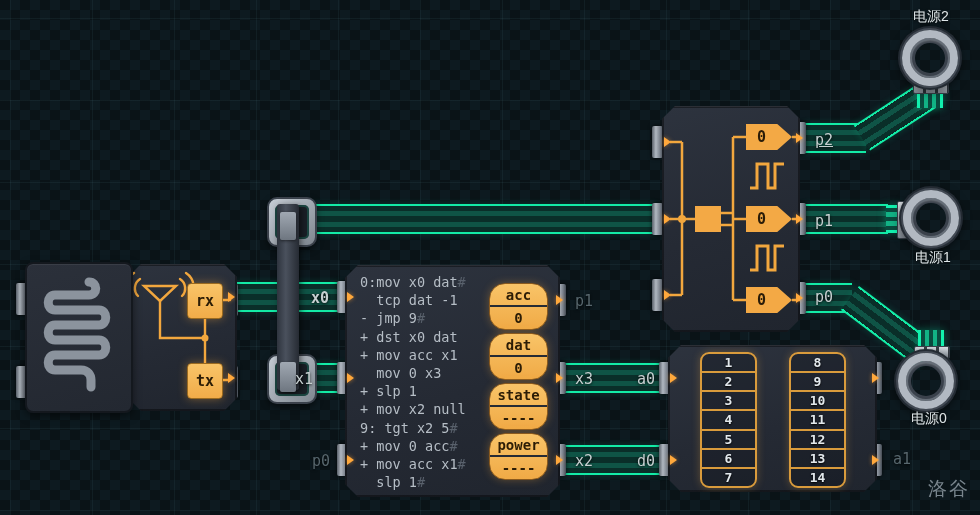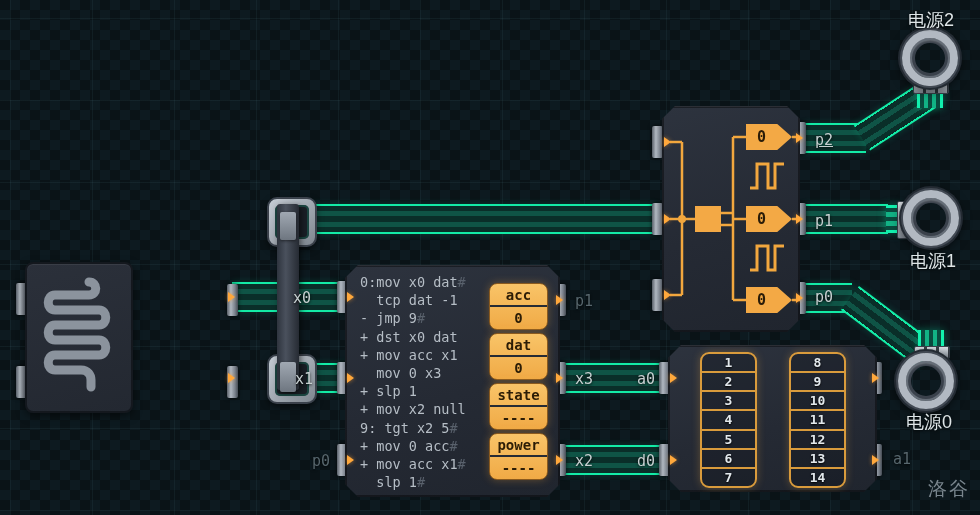--- a/index.html
+++ b/index.html
@@ -81,21 +81,21 @@
     border-left:7px solid #ffa83c;filter:drop-shadow(0 0 2px rgba(255,160,50,.6));
   }
   
   .obox{
     position:absolute;display:flex;align-items:center;justify-content:center;
     background:linear-gradient(to bottom,#f9c468,#f1ac49);
     border:1px solid #9a6a20;border-radius:4px;color:#2c1d06;font-weight:bold;
     font-size:15px;box-shadow:0 0 10px rgba(250,170,60,.4);
   }
   .reg{
-    position:absolute;width:57px;height:45px;border-radius:8px;overflow:hidden;
+    position:absolute;width:57px;height:45px;border-radius:16px;overflow:hidden;
     border:1px solid #8a5a1e;background:linear-gradient(to bottom,#f9c468,#f0aa46);
     box-shadow:0 0 9px rgba(250,170,60,.3);z-index:6;
   }
   .reg .rname{height:21px;border-bottom:2px solid #262b34;display:flex;align-items:center;justify-content:center;
     font-weight:bold;font-size:14px;color:#2c1d06;}
   .reg .rval{height:22px;display:flex;align-items:center;justify-content:center;
     font-weight:bold;font-size:14px;color:#2c1d06;}
   .pent{
     position:absolute;width:46px;height:26px;z-index:6;
     background:#f3a945;display:flex;align-items:center;
@@ -139,21 +139,21 @@
     box-shadow:0 1px 3px rgba(0,0,0,.5);
   }
   
   .nlab{
     position:absolute;z-index:9;font-size:15px;color:#c6cfd0;
     text-shadow:0 1px 3px rgba(0,0,0,.85);text-align:center;width:36px;
   }
   .nlab.dimlab{color:#57666d;}
   .plab{
     position:absolute;z-index:9;font-family:"Liberation Sans",sans-serif;
-    font-size:18px;color:#dfe6e8;text-align:center;text-shadow:0 1px 3px rgba(0,0,0,.85);
+    font-size:14px;color:#dfe6e8;text-align:center;text-shadow:0 1px 3px rgba(0,0,0,.85);
   }
   .wmark{
     position:absolute;z-index:9;font-family:"Liberation Sans",sans-serif;
     font-size:19px;color:#79858d;letter-spacing:2px;
   }
   svg{position:absolute;left:0;top:0;overflow:visible;}
 </style>
 </head>
 <body>
 
@@ -181,20 +181,42 @@
   <div class="plab" style="left:898px;top:249px;width:70px;">电源1</div>
 
   <div class="tabv" style="left:918px;top:330px;width:26px;"></div>
   <div class="clamp" style="left:914px;top:346px;width:34px;height:11px;"></div>
   <div class="ring" style="left:898px;top:353px;"></div>
   <div class="plab" style="left:898px;top:410px;width:62px;">电源0</div>
 
   <div class="pin" style="left:16px;top:283px;"></div>
   <div class="pin" style="left:16px;top:366px;"></div>
 
+  <div class="chip" style="left:128px;top:264px;width:109px;height:147px;">
+    <svg width="109" height="147" viewBox="0 0 109 147">
+      <g stroke="#f2a73e" stroke-width="2.4" fill="none" stroke-linecap="round">
+        <path d="M16,22 L48,22 L32,37 Z"></path>
+        <path d="M32,37 V74 H77"></path>
+        <path d="M77,53 V99"></path>
+        <path d="M10,32 a11,11 0 0 1 2,-17"></path>
+        <path d="M3,35 a17,17 0 0 1 3,-26"></path>
+        <path d="M54,32 a11,11 0 0 0 -2,-17"></path>
+        <path d="M61,35 a17,17 0 0 0 -3,-26"></path>
+        <path d="M93,36 H102"></path>
+        <path d="M93,116 H102"></path>
+      </g>
+      <circle cx="77" cy="74" r="3.5" fill="#f2a73e"></circle>
+    </svg>
+    <div class="obox" style="left:59px;top:19px;width:34px;height:34px;">
+      <span>rx</span>
+    </div>
+    <div class="obox" style="left:59px;top:99px;width:34px;height:34px;">
+      <span>tx</span>
+    </div>
+  </div>
 
   <div class="panel" style="left:25px;top:262px;width:104px;height:147px;">
     <svg width="104" height="147" viewBox="0 0 104 147">
       <path d="M62,18 c9,0 9,13 0,13 H28 c-9,0 -9,15 0,15 H72 c9,0 9,15 0,15 H28 c-9,0 -9,15 0,15 H72 c9,0 9,15 0,15 H28 c-9,0 -9,15 0,15 h26 c7,0 10,5 10,10 v7" stroke="#8b939d" stroke-width="9" fill="none" stroke-linecap="round" stroke-linejoin="round"></path>
     </svg>
   </div>
 
   <div class="pin" style="left:227px;top:284px;"></div>
   <div class="pin" style="left:227px;top:366px;"></div>
   <div class="arrow" style="left:228px;top:292px;"></div>
@@ -306,21 +328,21 @@
   <div class="jpad" style="left:267px;top:197px;">
       <div class="jin"></div>
     </div>
   <div class="jpad" style="left:267px;top:354px;">
       <div class="jin"></div>
     </div>
   <div class="jbar" style="left:277px;top:204px;height:186px;"></div>
   <div class="jplug" style="left:280px;top:212px;height:28px;"></div>
   <div class="jplug" style="left:280px;top:362px;height:30px;"></div>
 
-  <div class="nlab" style="left:284px;top:289px;">x0</div>
+  <div class="nlab" style="left:302px;top:289px;font-weight:bold;">x0</div>
   <div class="nlab" style="left:286px;top:370px;">x1</div>
   <div class="nlab dimlab" style="left:303px;top:452px;">p0</div>
   <div class="nlab dimlab" style="left:566px;top:292px;">p1</div>
   <div class="nlab" style="left:566px;top:370px;">x3</div>
   <div class="nlab" style="left:628px;top:370px;">a0</div>
   <div class="nlab" style="left:566px;top:452px;">x2</div>
   <div class="nlab" style="left:628px;top:452px;">d0</div>
   <div class="nlab" style="left:806px;top:131px;text-decoration:underline;">p2</div>
   <div class="nlab" style="left:806px;top:212px;">p1</div>
   <div class="nlab" style="left:806px;top:288px;">p0</div>

